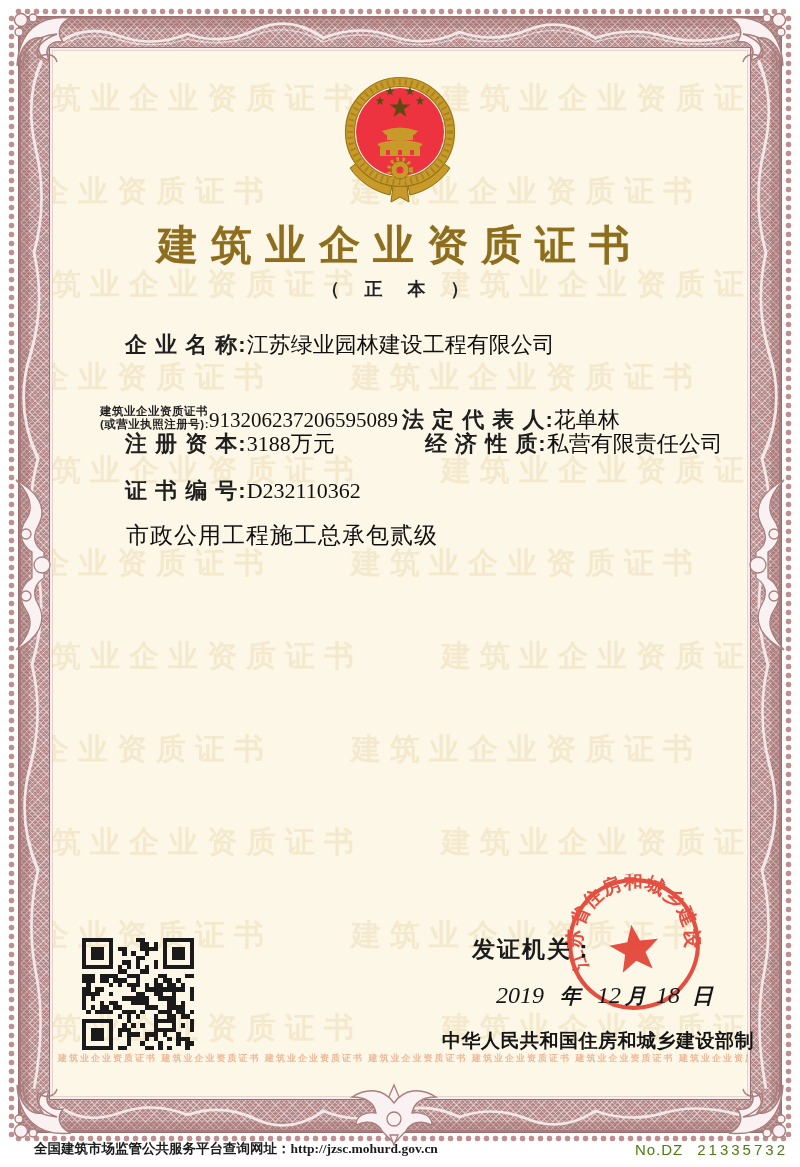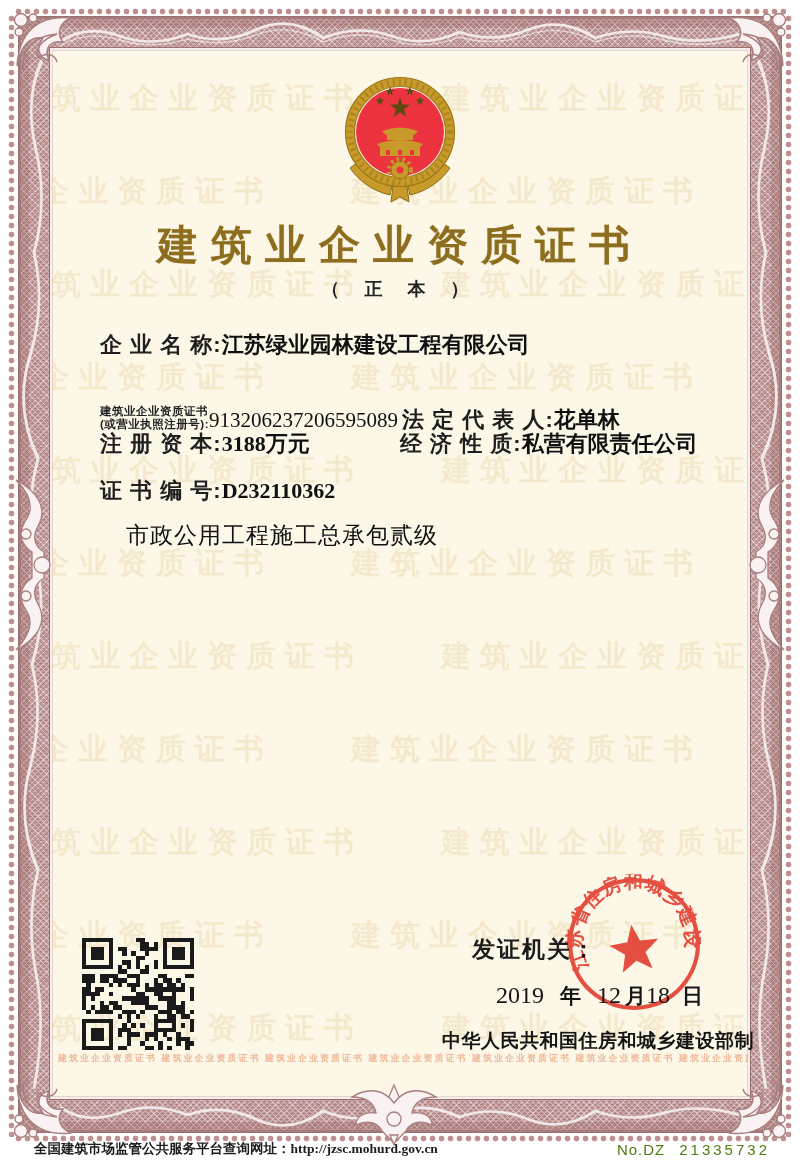--- a/index.html
+++ b/index.html
@@ -62,49 +62,49 @@
   
   .content{position:absolute;inset:0;z-index:4;}
   .emblem{position:absolute;left:340px;top:74px;width:120px;height:132px;}
   .cert-title{position:absolute;left:0;right:0;top:218px;text-align:center;
     font-size:41px;font-weight:700;letter-spacing:13px;color:#8d6e1e;
     text-shadow:0 0 1px rgba(141,110,30,.4);}
   .cert-subtitle{position:absolute;left:0;right:0;top:277px;text-align:center;
     font-size:18px;font-weight:700;letter-spacing:10px;color:#222;}
 
   .frow{position:absolute;left:100px;right:70px;height:32px;display:flex;align-items:baseline;}
-  .flabel{font-weight:700;font-size:22px;color:#1f1f1f;letter-spacing:1px;flex:none;}
-  .fvalue{font-family:"Liberation Serif",serif;font-size:22px;color:#101010;flex:none;font-weight:bold;}
+  .flabel{font-weight:700;font-size:22px;color:#1f1f1f;letter-spacing:1px;flex:none;margin-left:25px;}
+  .fvalue{font-family:"Liberation Serif",serif;font-size:22px;color:#101010;flex:none;}
   .col2{position:absolute;left:300px;top:0;display:flex;align-items:flex-end;}
   .small-label{flex:none;font-weight:700;color:#1f1f1f;font-size:11.5px;line-height:1.15;
     letter-spacing:.5px;transform:translateY(-2px);}
   .credit-val{font-family:"Liberation Serif",serif;font-size:21px;color:#101010;flex:none;}
   .grade-label{position:absolute;left:98px;top:510px;font-weight:700;font-size:19px;color:#1f1f1f;letter-spacing:1px;}
   .grade-value{position:absolute;left:126px;top:520px;font-family:Liberation Serif, serif;
     font-size:23px;color:#101010;letter-spacing:1px;}
 
   .qr{position:absolute;left:82px;top:938px;width:112px;height:112px;}
   .qr svg{display:block;width:100%;height:100%;shape-rendering:crispEdges;}
 
   .authority-label{position:absolute;left:472px;top:934px;font-weight:700;font-size:23px;color:#1b1b1b;letter-spacing:2px;}
   .seal{position:absolute;left:564px;top:874px;width:140px;height:140px;transform:rotate(-8deg);
     mix-blend-mode:multiply;opacity:.9;}
   .seal svg{display:block;width:100%;height:100%;}
 
-  .issue-date{position:absolute;left:496px;top:982px;display:flex;align-items:baseline;color:#151515;}
+  .issue-date{position:absolute;left:496px;top:982px;display:flex;align-items:baseline;color:#151515;font-style:italic;}
   .issue-date .num{font-family:"Liberation Serif",serif;font-size:24px;}
   .issue-date .chr{font-weight:700;font-size:21px;}
   .d-y{margin-left:16px;} .d-mn{margin-left:16px;} .d-m{margin-left:4px;}
-  .d-dn{} .d-d{margin-left:12px;}
+  .d-dn{margin-left:10px;} .d-d{margin-left:12px;}
 
   .producer{position:absolute;left:442px;top:1028px;font-family:"Liberation Serif",serif;
     font-weight:700;font-size:19px;color:#151515;letter-spacing:.5px;}
 
   .footer{position:absolute;left:0;right:0;top:1136px;height:26px;z-index:5;
-    display:flex;justify-content:space-between;align-items:center;padding:0 30px 0 34px;box-sizing:border-box;}
+    display:flex;justify-content:space-between;align-items:center;padding:0 12px 0 34px;box-sizing:border-box;}
   .query-text{font-family:"Liberation Serif",serif;font-weight:700;font-size:13.5px;color:#1c1c1c;}
   .serial{font-size:15px;color:#4d7c0f;display:flex;align-items:baseline;}
   .serial .pfx{margin-right:14px;letter-spacing:1px;}
   .serial .num{letter-spacing:3px;text-align:center;}
 </style>
 </head>
 <body>
 
 <div class="page">
 

